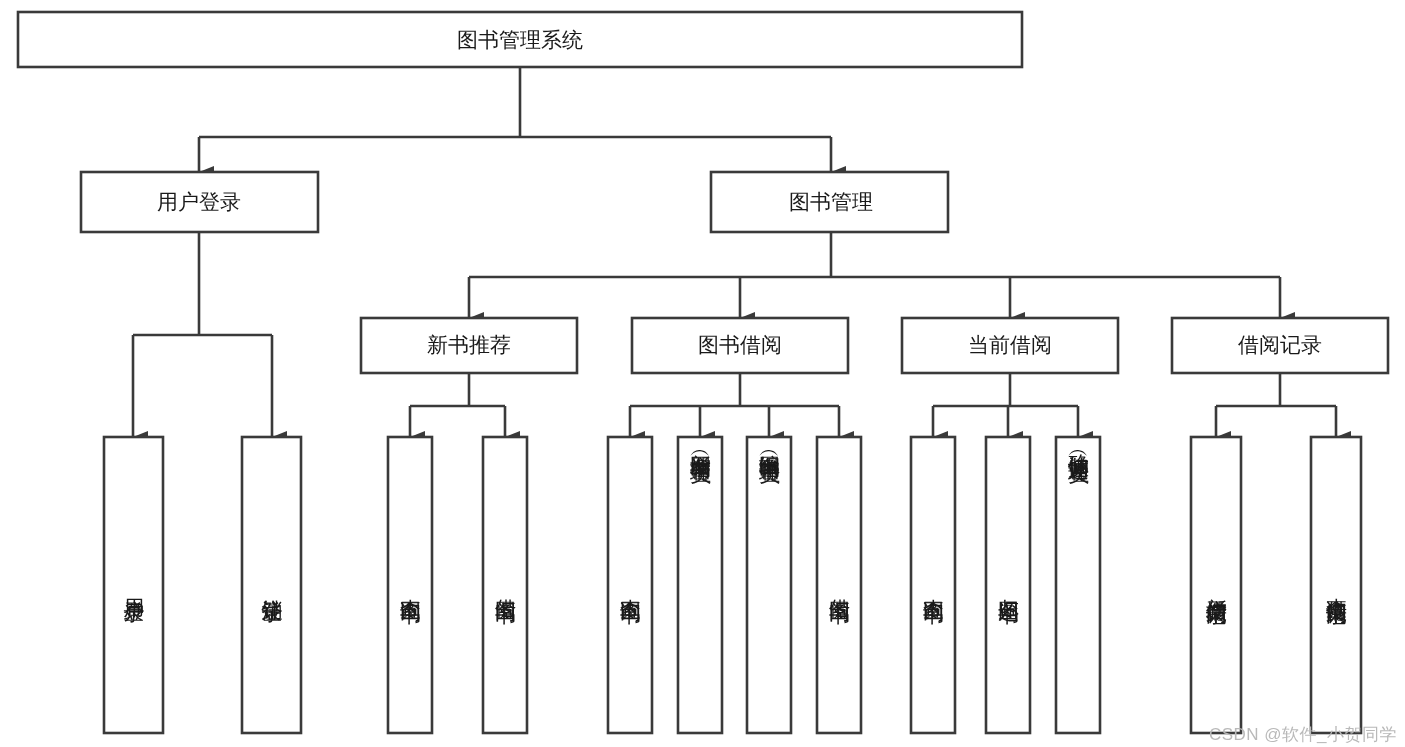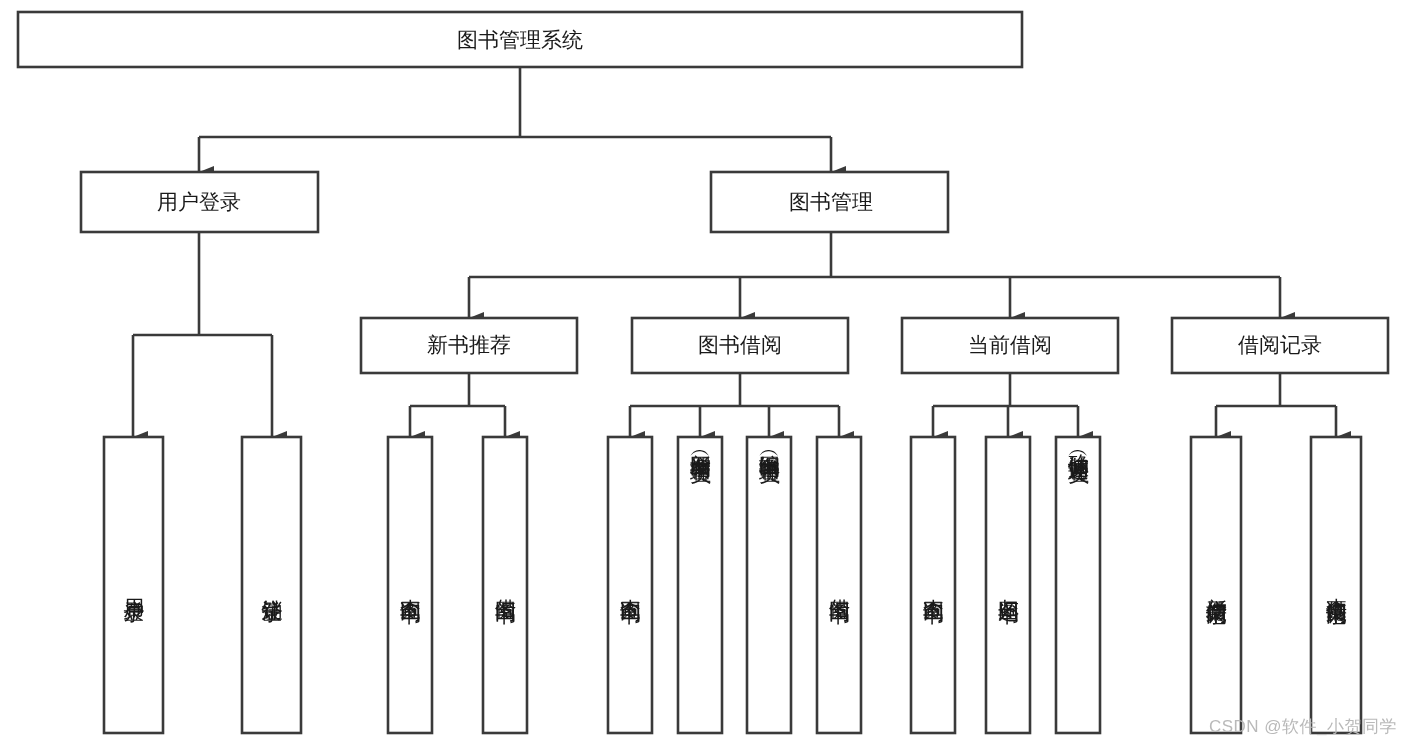--- a/index.html
+++ b/index.html
@@ -63,21 +63,21 @@
     font-size: 21px;
     line-height: 1.18;
     color: #1a1a1a;
     letter-spacing: 1.5px;
     white-space: nowrap;
     text-align: center;
   }
   #watermark {
     position: absolute;
     right: 8px;
-    bottom: 9px;
+    bottom: 1px;
     font-family: "Liberation Sans", "DejaVu Sans", sans-serif;
     font-size: 17px;
     color: #b9b9b9;
     letter-spacing: 0.5px;
     white-space: nowrap;
     user-select: none;
   }
 </style>
 </head>
 <body>

